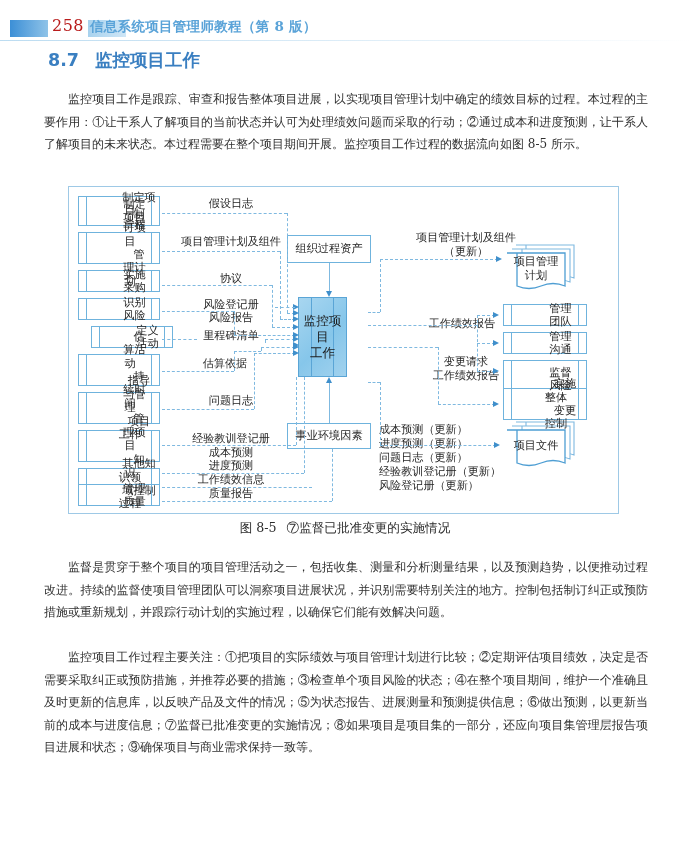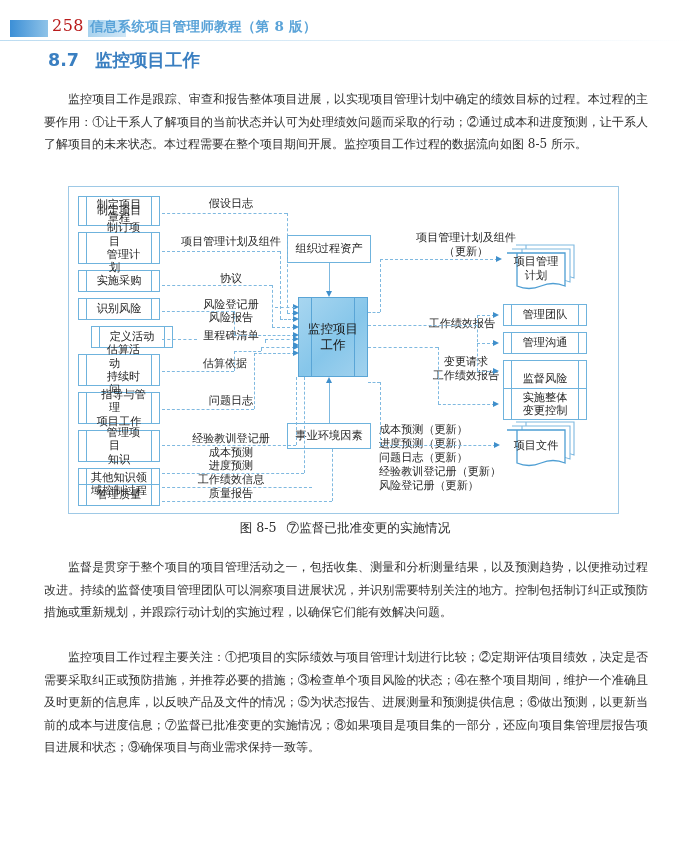--- a/index.html
+++ b/index.html
@@ -41,21 +41,21 @@
   .fig-cap .lbl{margin-right:10px;}
 
   
   .dia{position:absolute;left:68px;top:186px;width:551px;height:328px;
        border:1px solid #9ec9e6;box-sizing:border-box;background:#fff;}
   .dia *{box-sizing:border-box;}
 
   
   .pbox{position:absolute;border:1.1px solid #6fb3dd;background:#fff;
         display:flex;align-items:center;justify-content:center;text-align:center;
-        font-size:11.2px;line-height:13.4px;color:#262626;}
+        font-size:11.2px;line-height:13.4px;color:#262626;padding-left:31px;}
   .pbox::before,.pbox::after{content:"";position:absolute;top:0;bottom:0;
         width:1.1px;background:#6fb3dd;}
   .pbox::before{left:7px;}
   .pbox::after{right:7px;}
   .pbox span{position:relative;z-index:2;padding:0 9px;}
 
   
   .rbox{position:absolute;border:1.1px solid #6fb3dd;background:#fff;
         display:flex;align-items:center;justify-content:center;text-align:center;
         font-size:11.2px;line-height:13.4px;color:#262626;}
@@ -180,21 +180,21 @@
     </div>
 
     <div class="rbox" style="left:218px;top:48px;width:84px;height:28px;">
       <span>组织过程资产</span>
     </div>
 
     <div class="rbox" style="left:218px;top:236px;width:84px;height:26px;">
       <span>事业环境因素</span>
     </div>
 
-    <div class="cbox" style="left:229px;top:110px;width:70px;height:80px;">
+    <div class="cbox" style="left:229px;top:110px;width:49px;height:80px;">
       <span>
         <span>监控项目</span><br>
         <span>工作</span>
       </span>
     </div>
 
     <div class="flab c" style="left:103px;top:10px;width:118px;">假设日志</div>
     <div class="flab c" style="left:88px;top:48px;width:148px;">项目管理计划及组件</div>
     <div class="flab c" style="left:103px;top:85px;width:118px;">协议</div>
     <div class="flab c" style="left:103px;top:111px;width:118px;">风险登记册</div>

